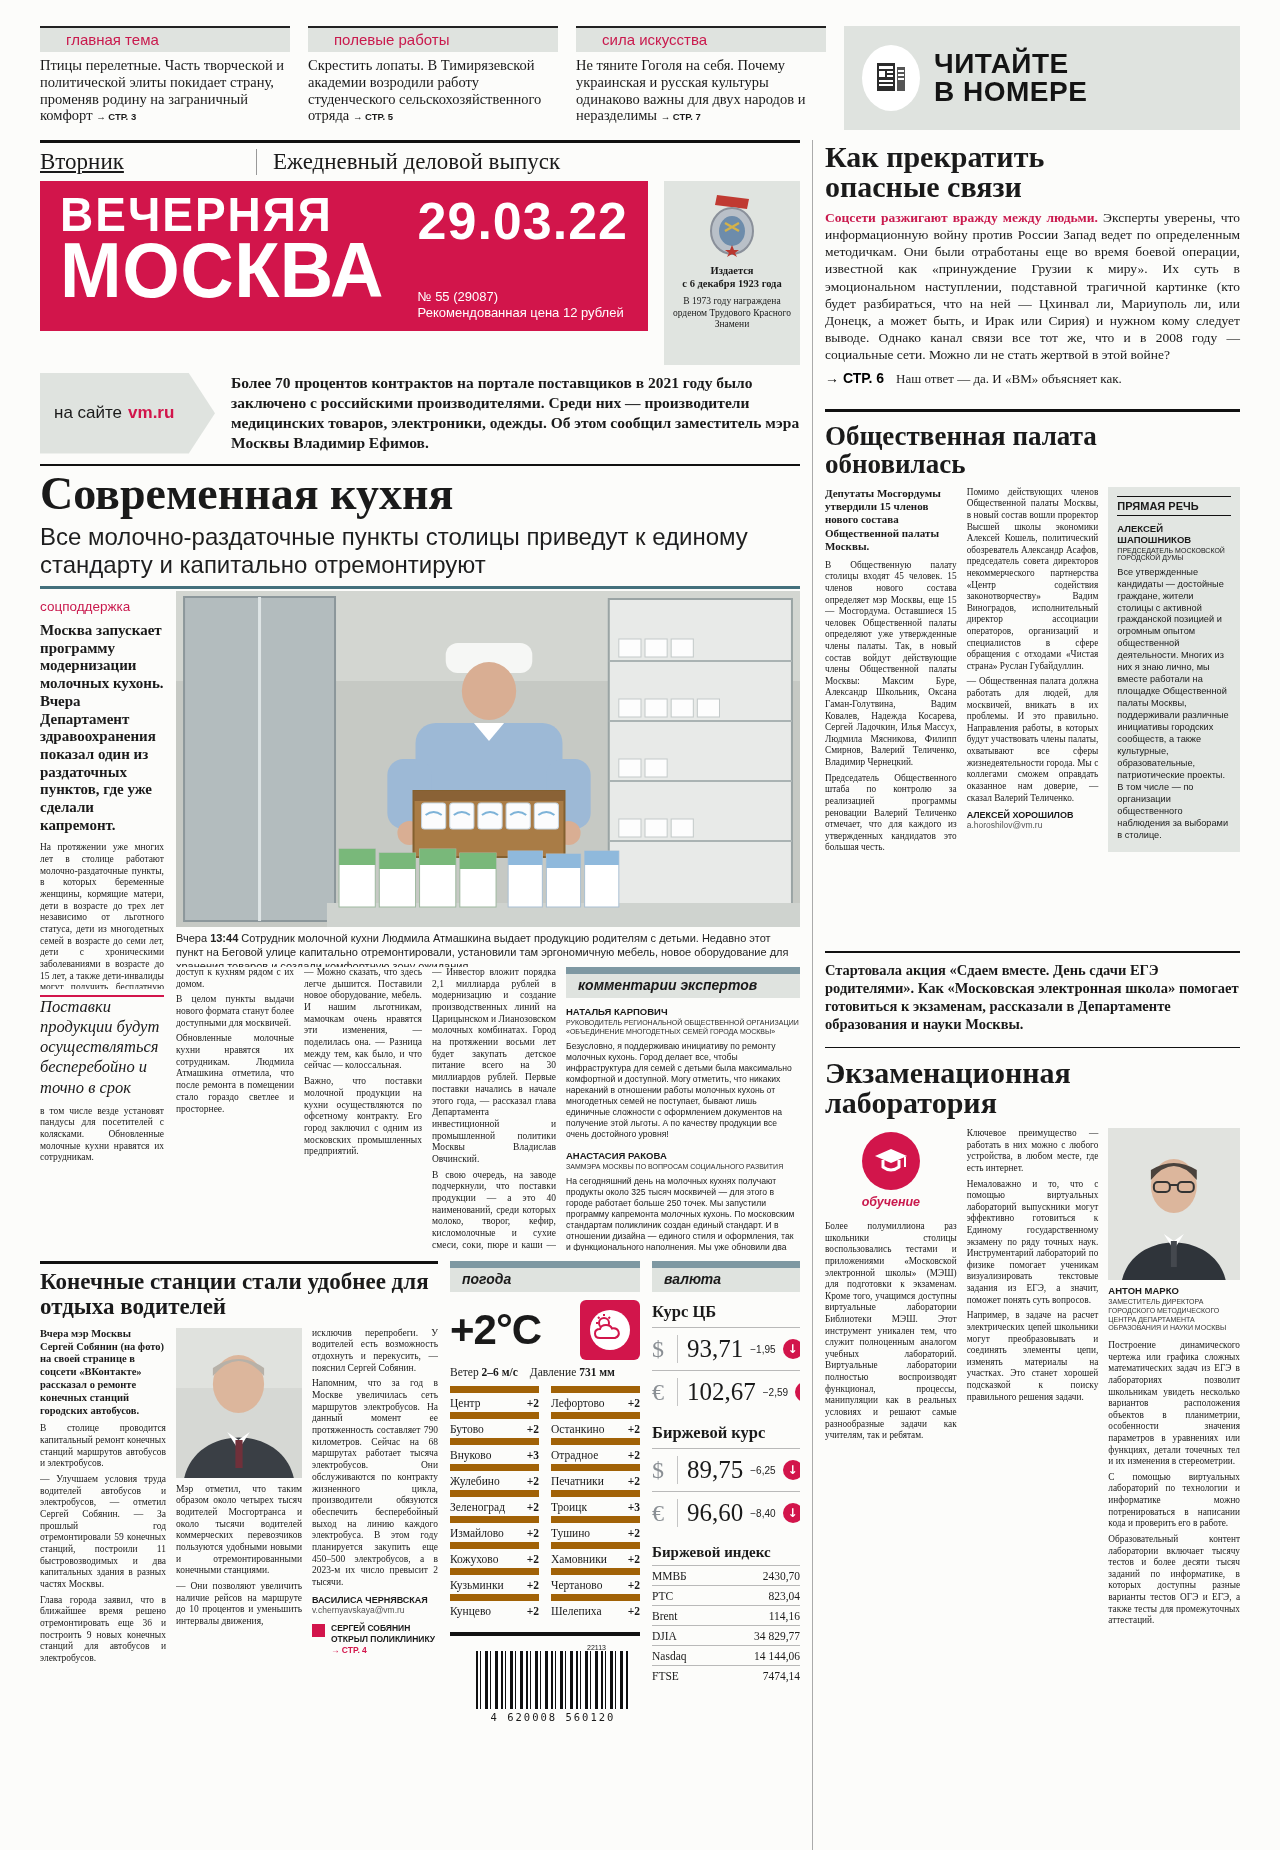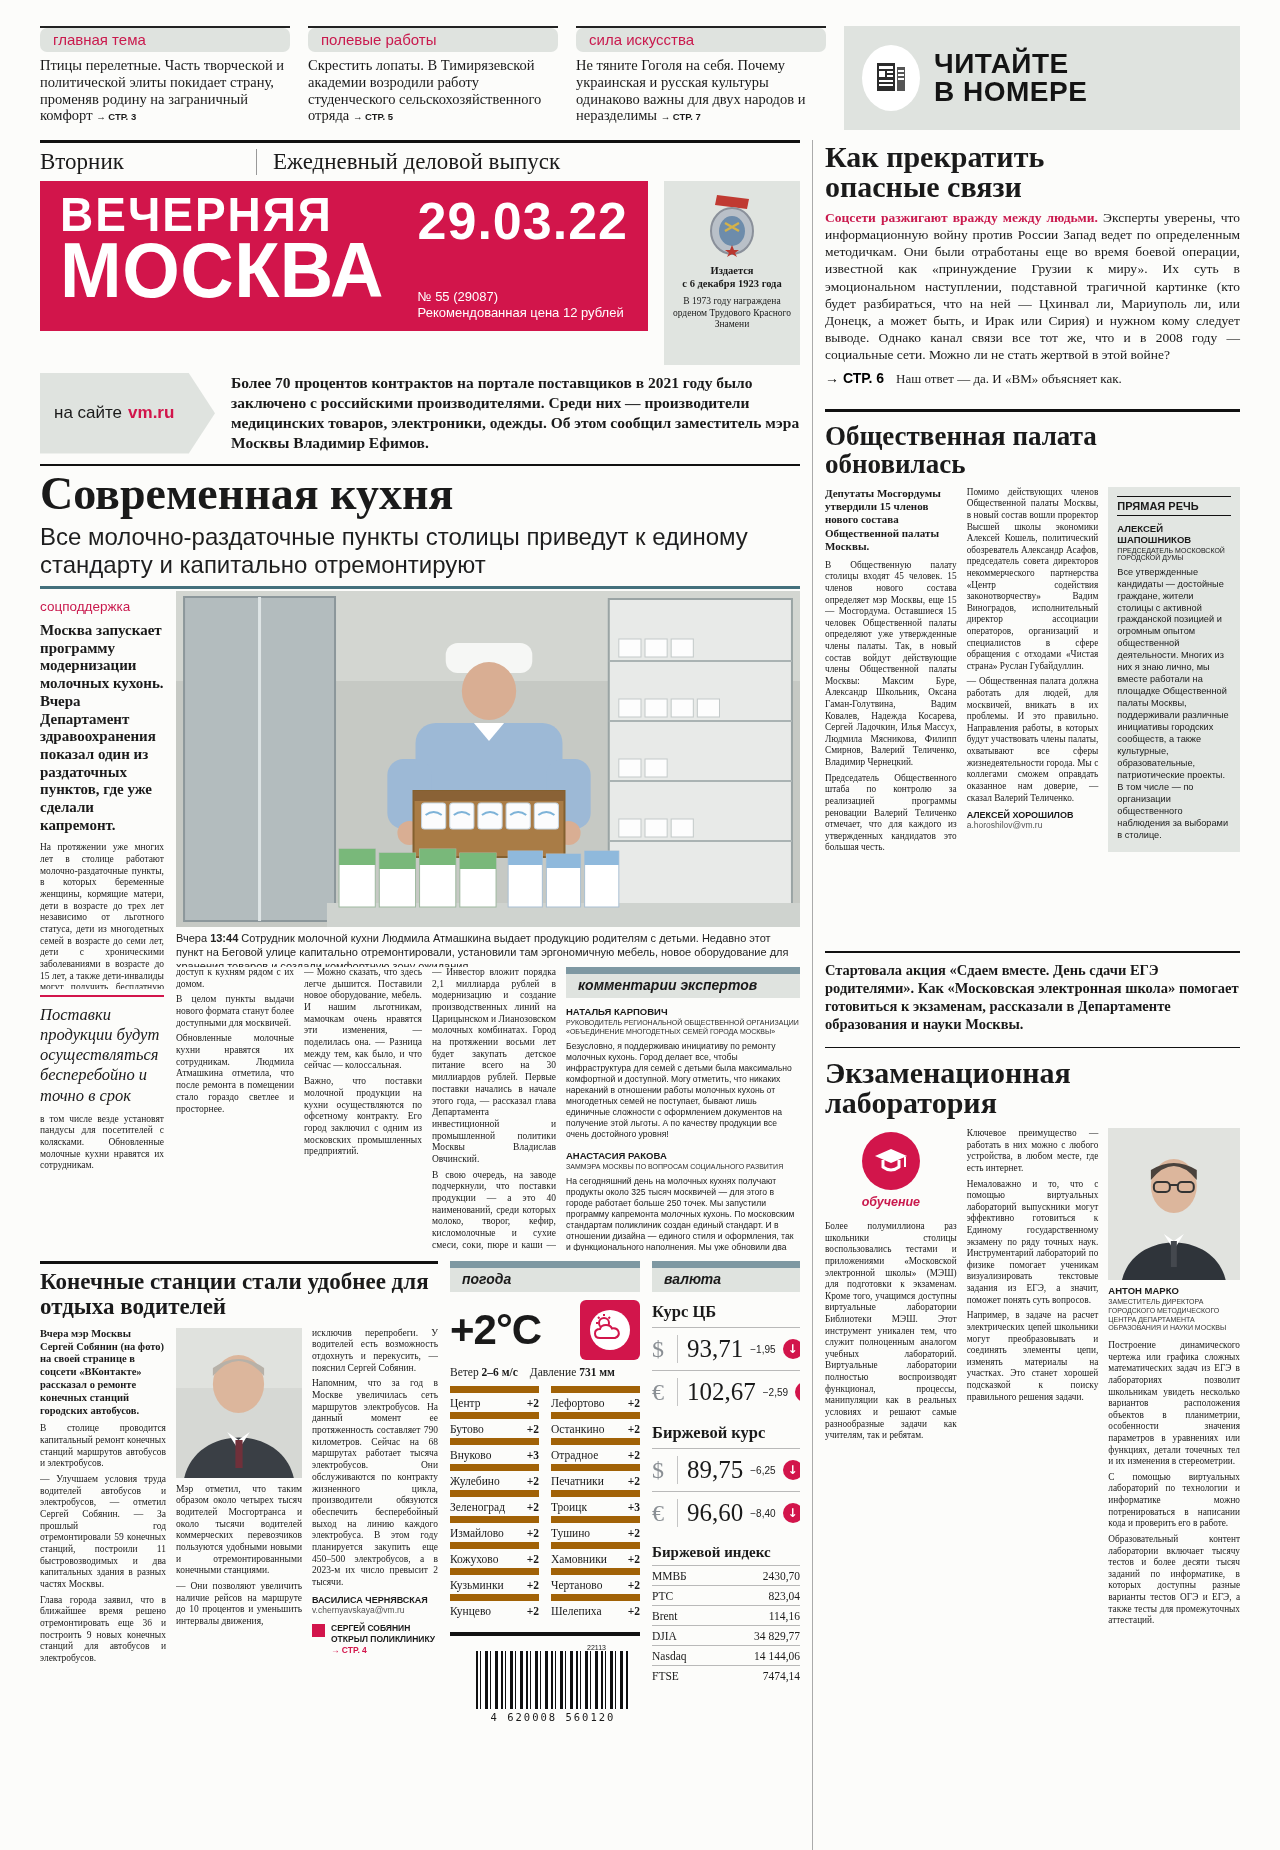--- a/index.html
+++ b/index.html
@@ -5,32 +5,32 @@
   html,body{margin:0;padding:0;background:#e9e9e9;}
   .page{
     position:relative;width:1280px;height:1850px;margin:0 auto;background:#fcfcfa;
     box-sizing:border-box;padding:26px 40px 14px;overflow:hidden;
     font-family:"Liberation Serif","DejaVu Serif",serif;color:#1a1a1a;
   }
   
   .teaser-row{display:flex;gap:18px;height:104px;margin-bottom:10px;}
   .teaser{border-top:2px solid #222;box-sizing:border-box;}
   .teaser-1,.teaser-2{width:250px;}
-  .teaser-label{background:#dfe3df;color:#c9194d;font-family:"Liberation Sans","DejaVu Sans",sans-serif;font-size:15px;padding:3px 13px 4px;border-radius:7px;}
+  .teaser-label{background:#dfe3df;color:#c9194d;font-family:"Liberation Sans","DejaVu Sans",sans-serif;font-size:15px;padding:3px 26px 4px;}
   .teaser-text{font-size:14.5px;line-height:1.16;padding-top:5px;}
   .tpage{font-family:"Liberation Sans","DejaVu Sans",sans-serif;font-weight:700;font-size:9.5px;white-space:nowrap;}
   .readbox{flex:1;background:#dfe3df;display:flex;align-items:center;gap:14px;padding:0 18px;box-sizing:border-box;}
   .readbox-icon{width:58px;height:66px;background:#fff;border-radius:50%;display:flex;align-items:center;justify-content:center;flex:none;}
   .readbox-title{font-family:"Liberation Sans","DejaVu Sans",sans-serif;font-weight:700;font-size:28px;line-height:1.0;color:#141414;letter-spacing:0.5px;}
   
   .main-grid{display:grid;grid-template-columns:760px 428px;gap:12px;}
   
   .dateline{border-top:3px solid #111;display:flex;gap:16px;padding:6px 0 4px;font-size:23px;align-items:baseline;}
   .dateline .dsep{border-left:1px solid #999;align-self:stretch;}
-  .dl-week{width:200px;}
+  .dl-week{width:200px;text-decoration:underline;}
   .masthead{display:flex;gap:16px;align-items:flex-start;margin:2px 0 8px;}
   .masthead-red{flex:1;height:150px;background:#d2154b;color:#fff;display:flex;justify-content:space-between;
     padding:12px 20px 10px;box-sizing:border-box;font-family:"Liberation Sans","DejaVu Sans",sans-serif;}
   .mh-title{font-weight:700;line-height:0.9;transform:scaleY(1.05);transform-origin:top left;}
   .mh-t1{font-size:46px;letter-spacing:2px;}
   .mh-t2{font-size:74px;letter-spacing:0.5px;}
   .mh-right{display:flex;flex-direction:column;justify-content:space-between;align-items:flex-start;padding-top:2px;}
   .mh-date{font-size:52px;font-weight:700;letter-spacing:1px;line-height:1;}
   .mh-issue{font-size:13px;font-weight:400;line-height:1.25;}
   .emblem-box{width:136px;height:184px;background:#e0e4e0;text-align:center;padding:12px 9px;box-sizing:border-box;flex:none;}
@@ -45,21 +45,21 @@
   .art-head{border-top:2px solid #111;font-size:46px;font-weight:700;line-height:1.04;padding-top:4px;}
   .art-sub{font-family:"Liberation Sans","DejaVu Sans",sans-serif;font-weight:400;font-size:24px;line-height:1.14;margin:6px 0 8px;color:#1e1e1e;}
   .art-rule{border-top:3px solid #44707c;margin-bottom:2px;}
   .art-content{display:flex;gap:12px;height:660px;overflow:hidden;}
   .art-left{width:124px;flex:none;}
   .kicker{color:#c9194d;font-family:"Liberation Sans","DejaVu Sans",sans-serif;font-size:13.5px;margin:8px 0;}
   .lede{font-weight:700;font-size:15px;line-height:1.18;margin-bottom:8px;}
   .body-s{font-size:9.5px;line-height:1.23;text-align:justify;}
   .body-s p{margin:0 0 4px;}
   .art-left-top{height:398px;overflow:hidden;}
-  .pullquote{border-top:2px solid #d2154b;margin-top:6px;padding-top:8px;font-style:italic;font-size:16.5px;line-height:1.22;}
+  .pullquote{border-top:2px solid #d2154b;margin-top:6px;padding-top:0;font-style:italic;font-size:16.5px;line-height:1.22;}
   .left-tail{margin-top:8px;height:86px;overflow:hidden;}
   .art-main{flex:1;display:flex;flex-direction:column;min-width:0;}
   .photo-wrap{position:relative;height:336px;background:#c6c9c4;overflow:hidden;}
   .caption{font-family:"Liberation Sans","DejaVu Sans",sans-serif;font-size:11px;line-height:1.25;color:#222;padding:5px 0 7px;height:40px;box-sizing:border-box;overflow:hidden;}
   .art-bottom{display:flex;gap:10px;flex:1;overflow:hidden;}
   .acol{width:118px;flex:none;overflow:hidden;}
   .acol-c{width:124px;}
   .byline{font-family:"Liberation Sans","DejaVu Sans",sans-serif;font-weight:700;font-size:9px;margin-top:6px;}
   .byline-mail{font-family:"Liberation Sans","DejaVu Sans",sans-serif;font-size:8.5px;color:#555;}
   .experts{flex:1;overflow:hidden;}

